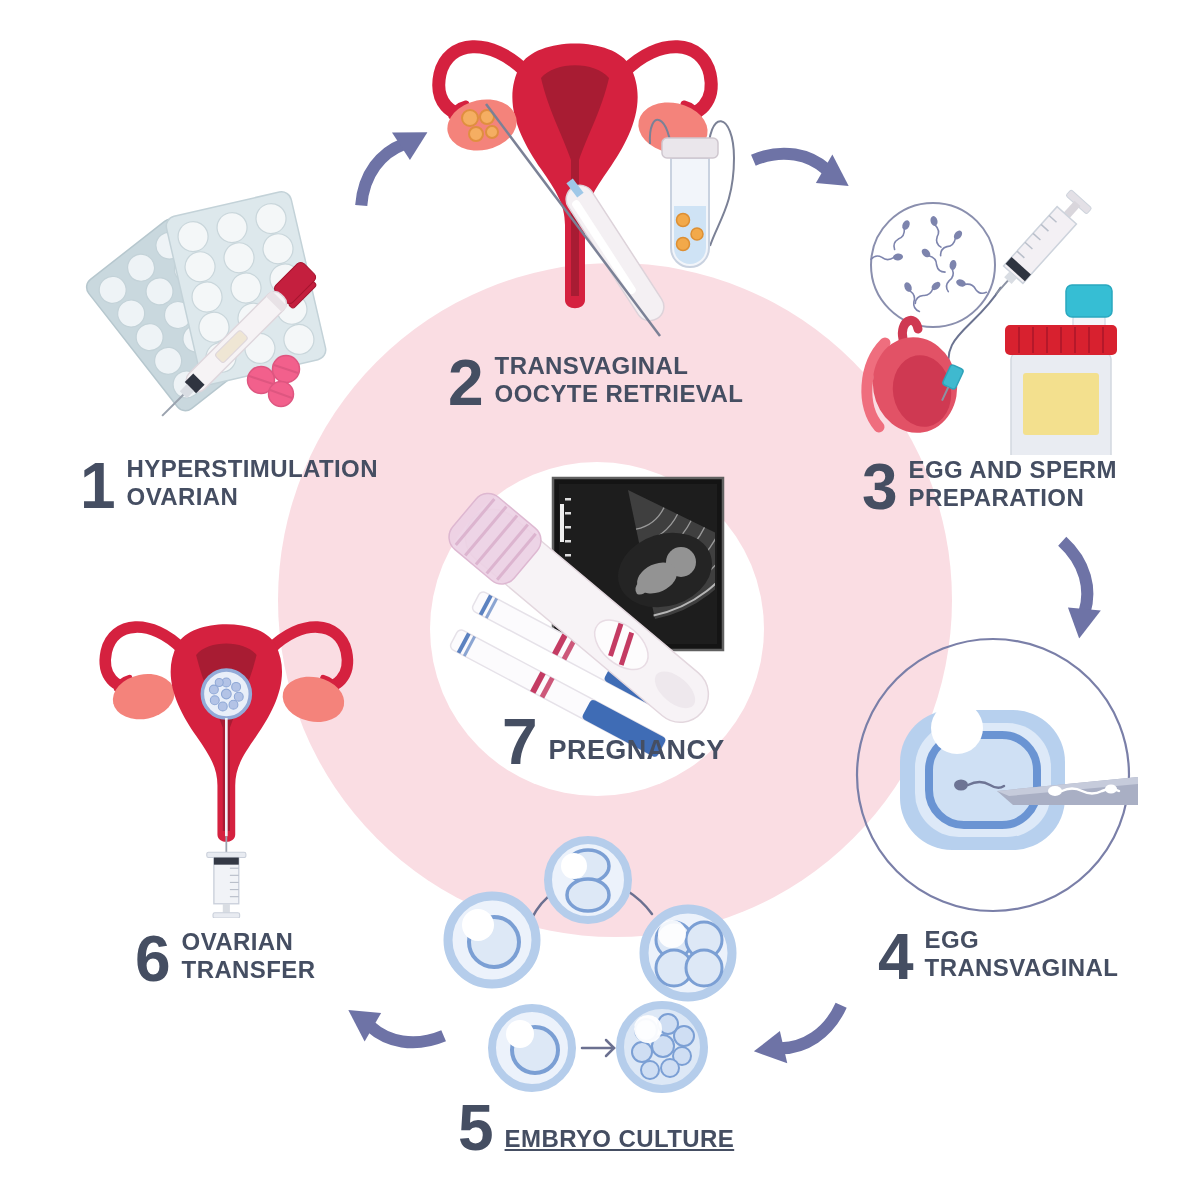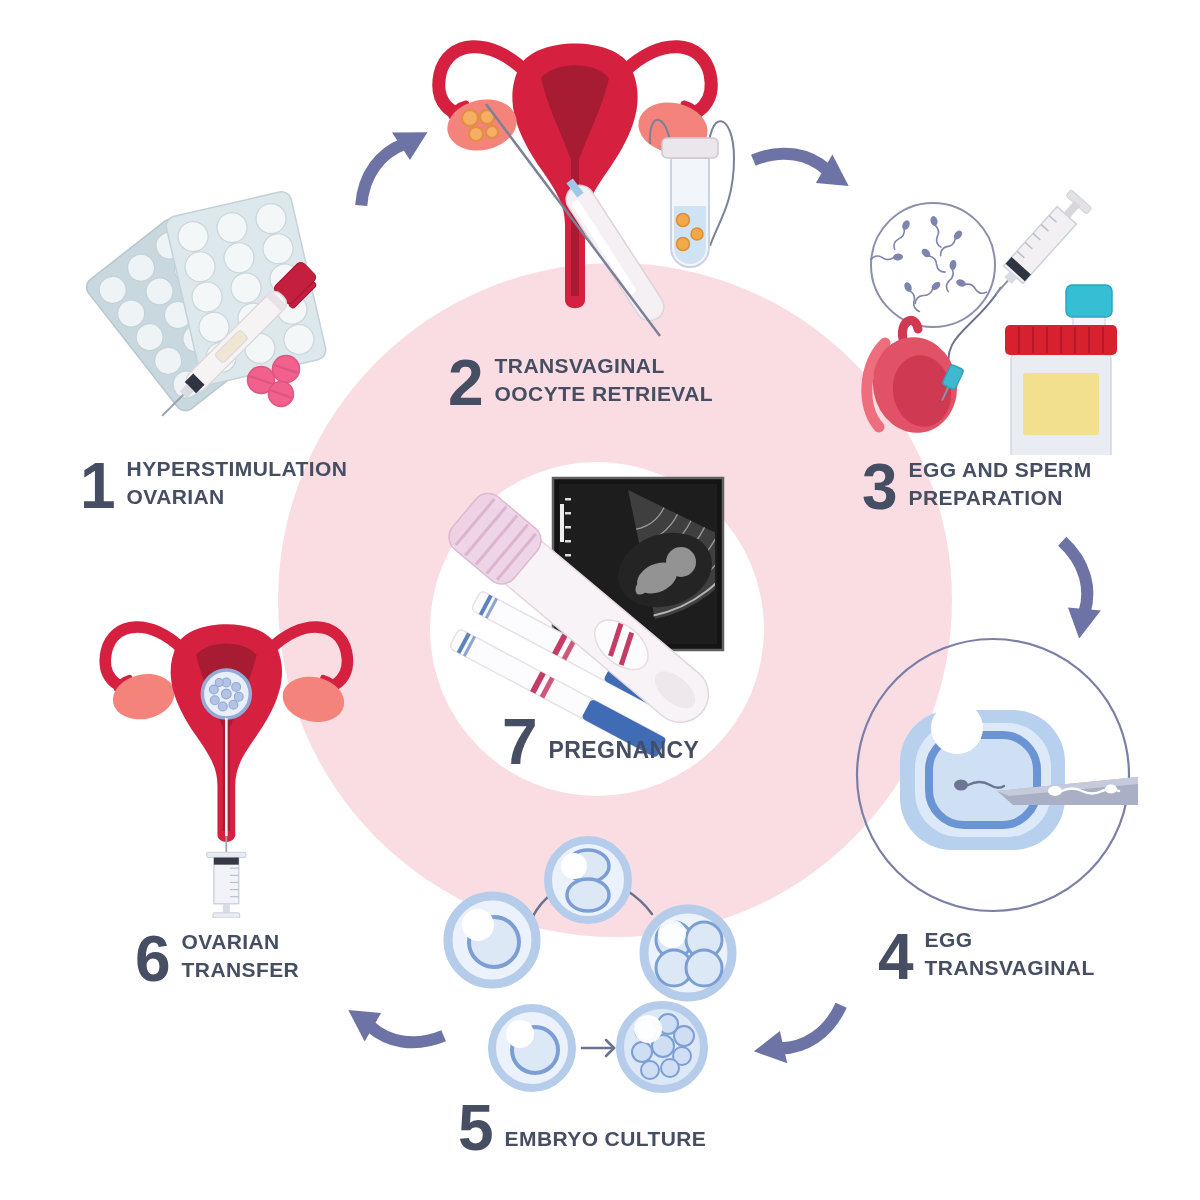--- a/index.html
+++ b/index.html
@@ -5,23 +5,23 @@
   html,body{margin:0;padding:0;background:#fff;}
   #stage{position:relative;width:1200px;height:1200px;background:#ffffff;overflow:hidden;
          font-family:"Liberation Sans", sans-serif;color:#454e62;}
   .circle{position:absolute;border-radius:50%;}
   #pink-circle{left:278px;top:263px;width:674px;height:674px;background:#fadde3;}
   #white-circle{left:430px;top:462px;width:334px;height:334px;background:#ffffff;}
   .illus{position:absolute;}
   .arrow{position:absolute;width:100px;height:65px;transform-origin:50% 50%;}
   .step{position:absolute;display:flex;align-items:flex-end;gap:12px;white-space:nowrap;}
   .step .num{font-size:64px;font-weight:bold;line-height:0.78;letter-spacing:-1px;}
-  .step .lines{font-size:21px;font-weight:bold;line-height:28px;letter-spacing:0.4px;padding-bottom:1px;}
-  .step .lines.center{text-align:center;}
-  .step7 .lines{font-size:23px;padding-bottom:4px;}
+  .step .lines{font-size:24px;font-weight:bold;line-height:28px;letter-spacing:0.4px;padding-bottom:1px;}
+  .step .lines.center{text-align:center;text-decoration:underline;}
+  .step7 .lines{font-size:27px;padding-bottom:4px;}
 </style>
 </head>
 <body>
 
 <div id="stage">
 
   <div id="pink-circle" class="circle"></div>
   <div id="white-circle" class="circle"></div>
 
   <svg class="illus" style="left:78px;top:180px" width="292" height="262" viewBox="0 0 292 262">

